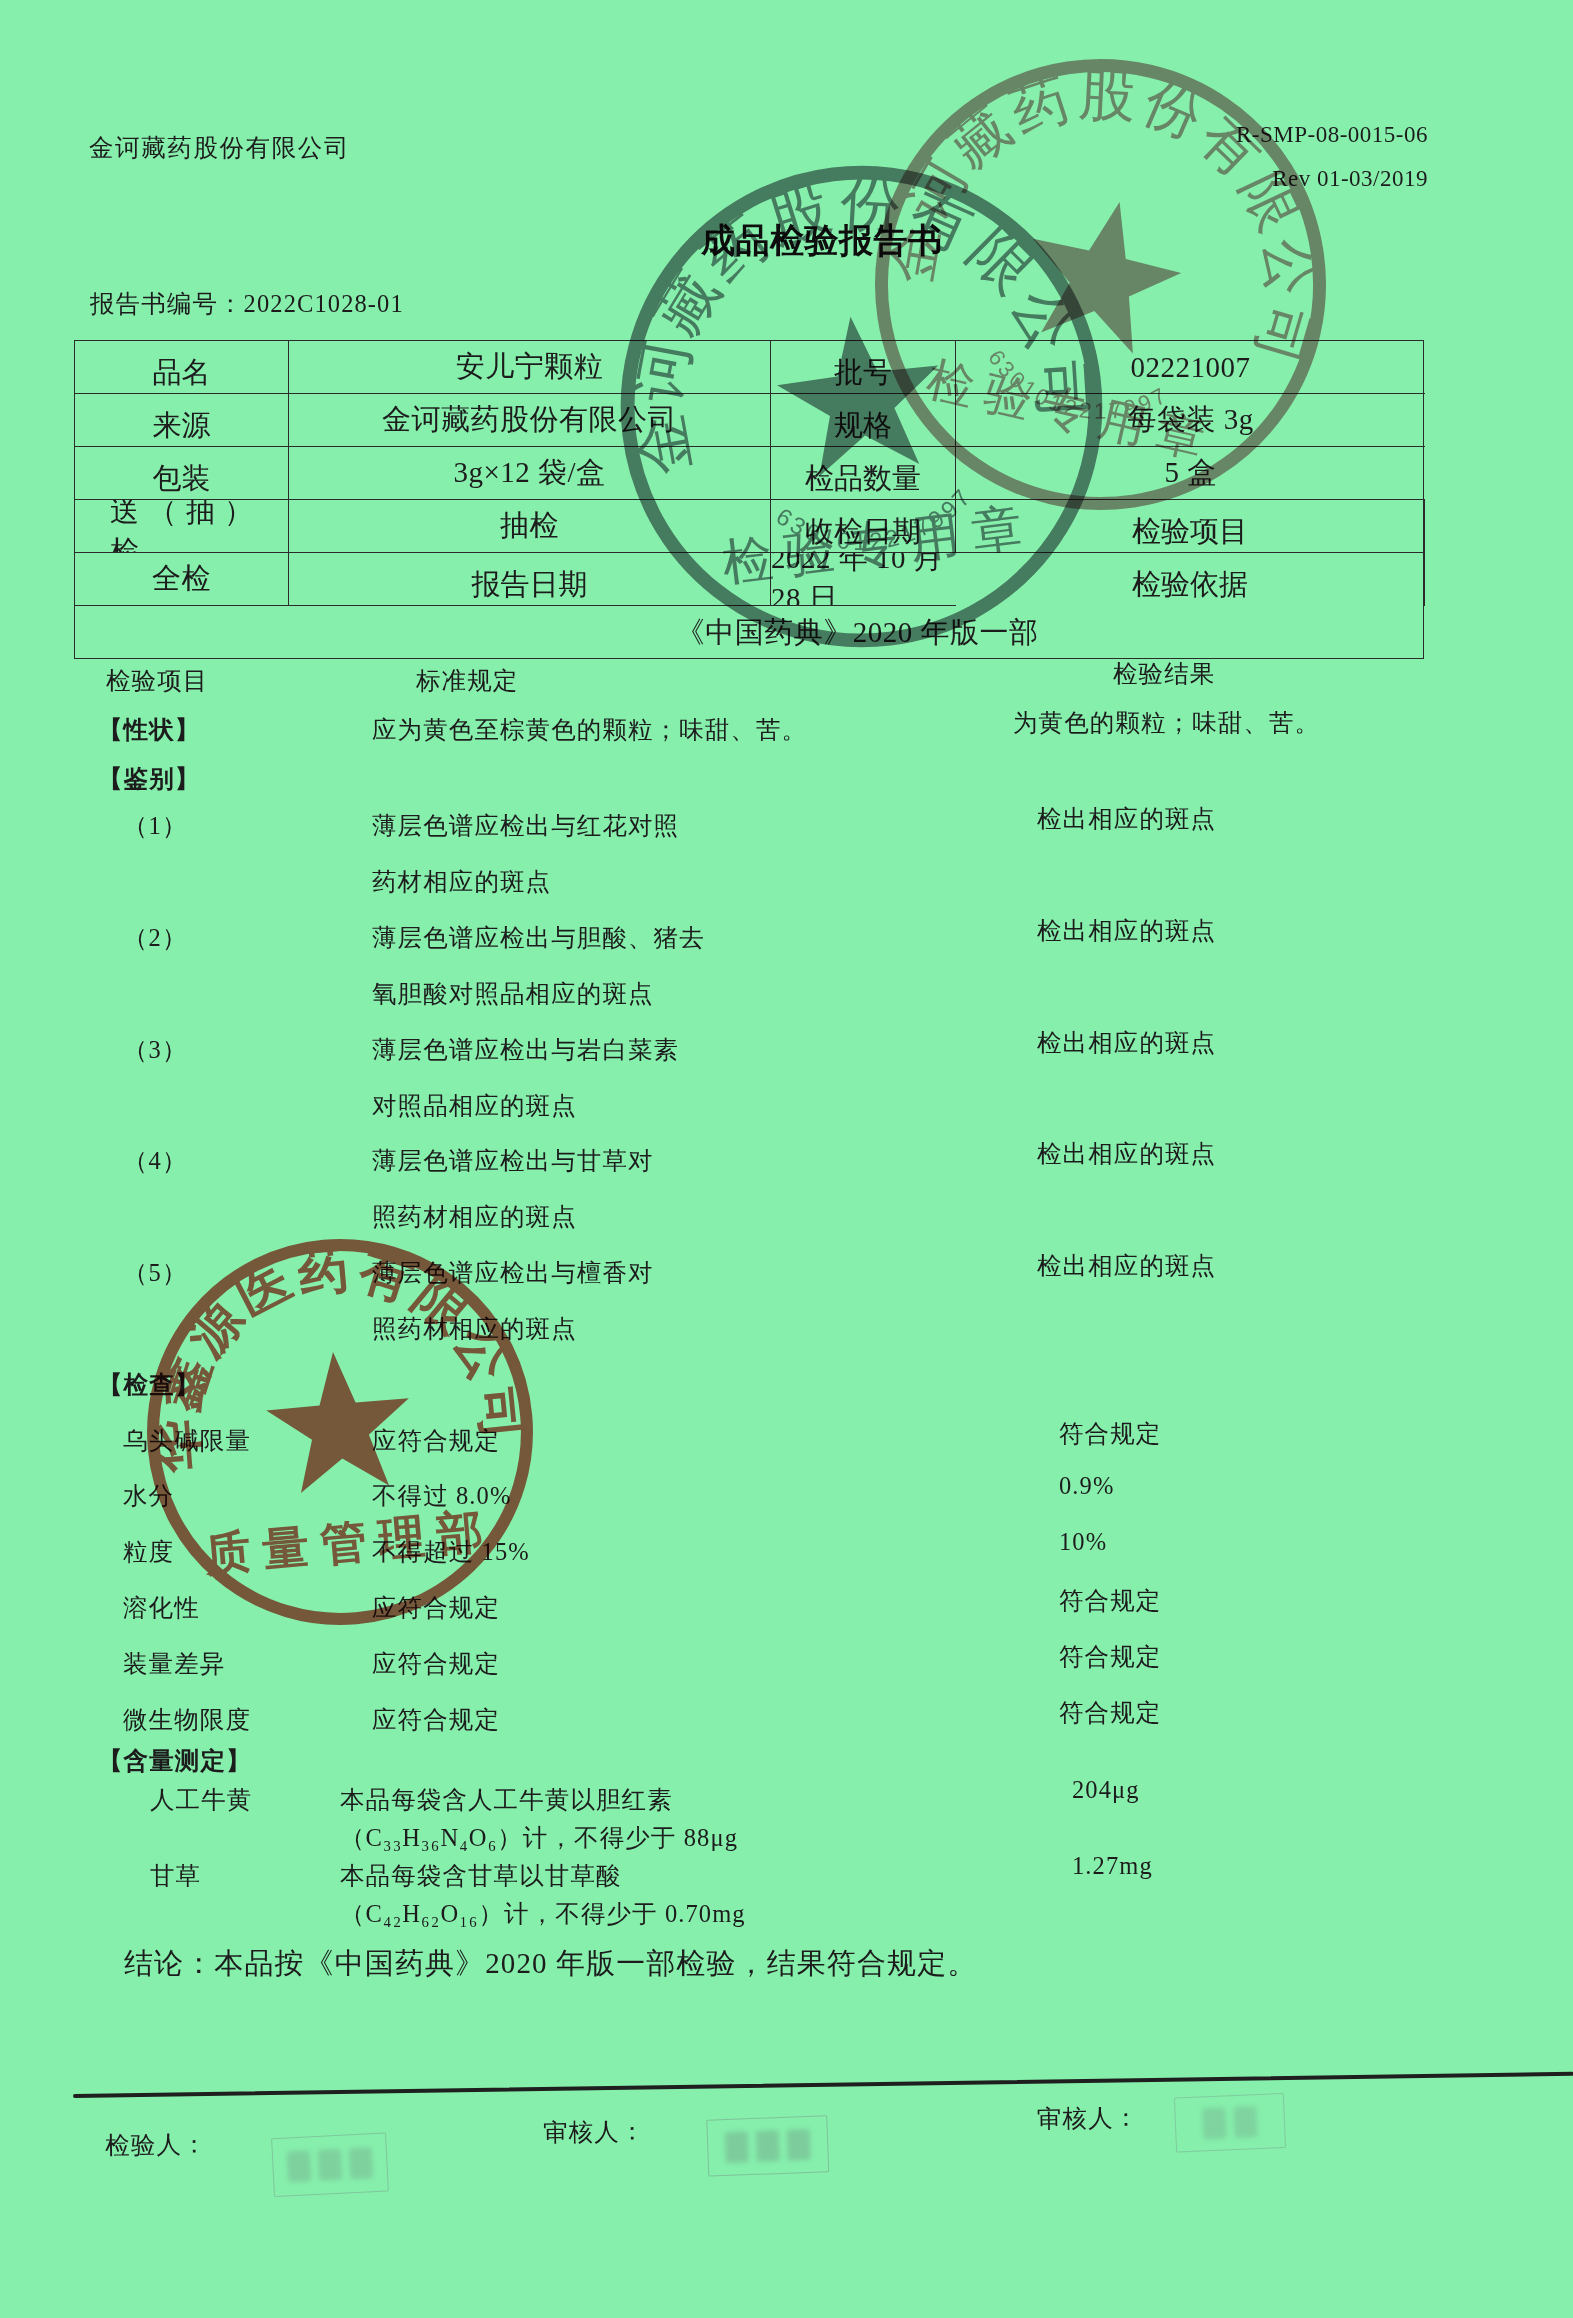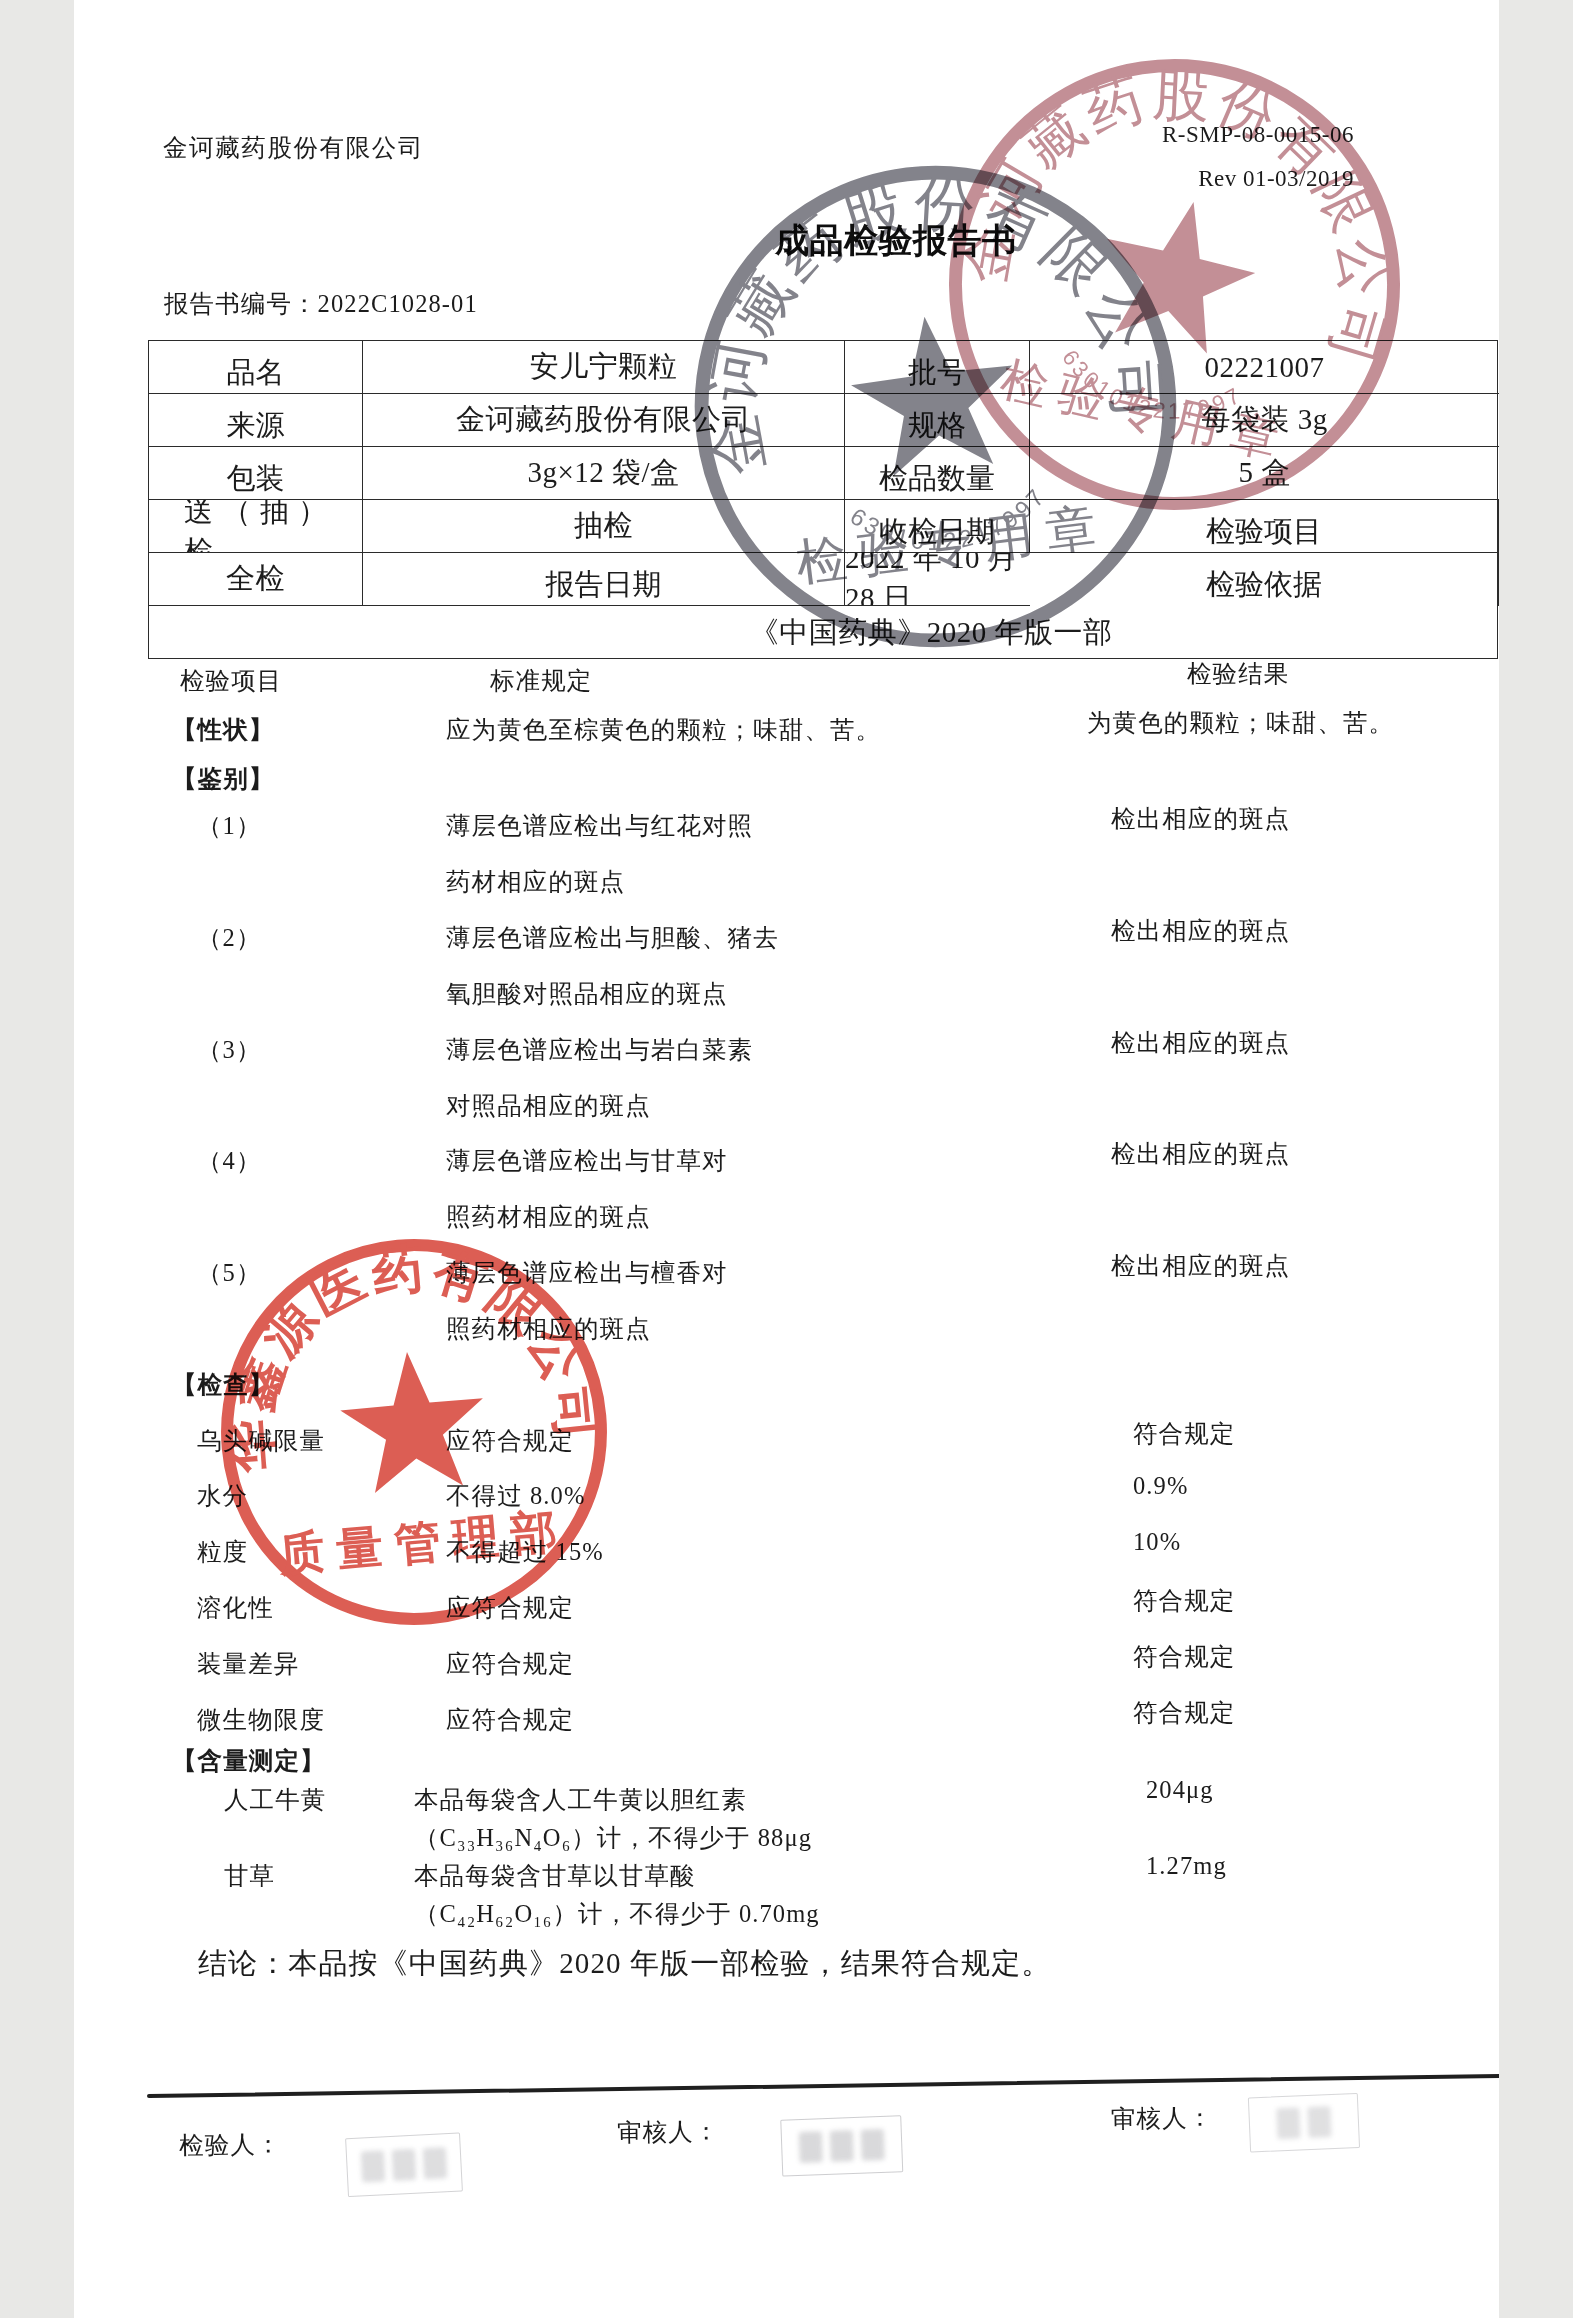--- a/index.html
+++ b/index.html
@@ -1,20 +1,20 @@
 <!DOCTYPE html>
 <html style="font-size:8.5px"><head>
 <meta charset="utf-8">
 <style>
   html,body{margin:0;padding:0;background:#e8e8e6;}
   #page{
     position:relative;
-    width:1425px;height:2319px;
+    width:1573px;height:2319px;
     margin:0 auto;
-    background:#ffffff;
+    background:#86efac;
     overflow:hidden;
     font-family:"Liberation Serif","DejaVu Serif",serif;
     color:#1c1c1c;
     -webkit-font-smoothing:antialiased;
   }
   .abs{position:absolute;}
   
   .company{left:89px;top:131px;font-size:24.5px;letter-spacing:1.6px;}
   .doccode{right:145px;top:122px;font-size:23px;letter-spacing:0.5px;text-align:right;}
   .docrev{right:145px;top:166px;font-size:23px;letter-spacing:0.5px;text-align:left;margin-left:42px;}

